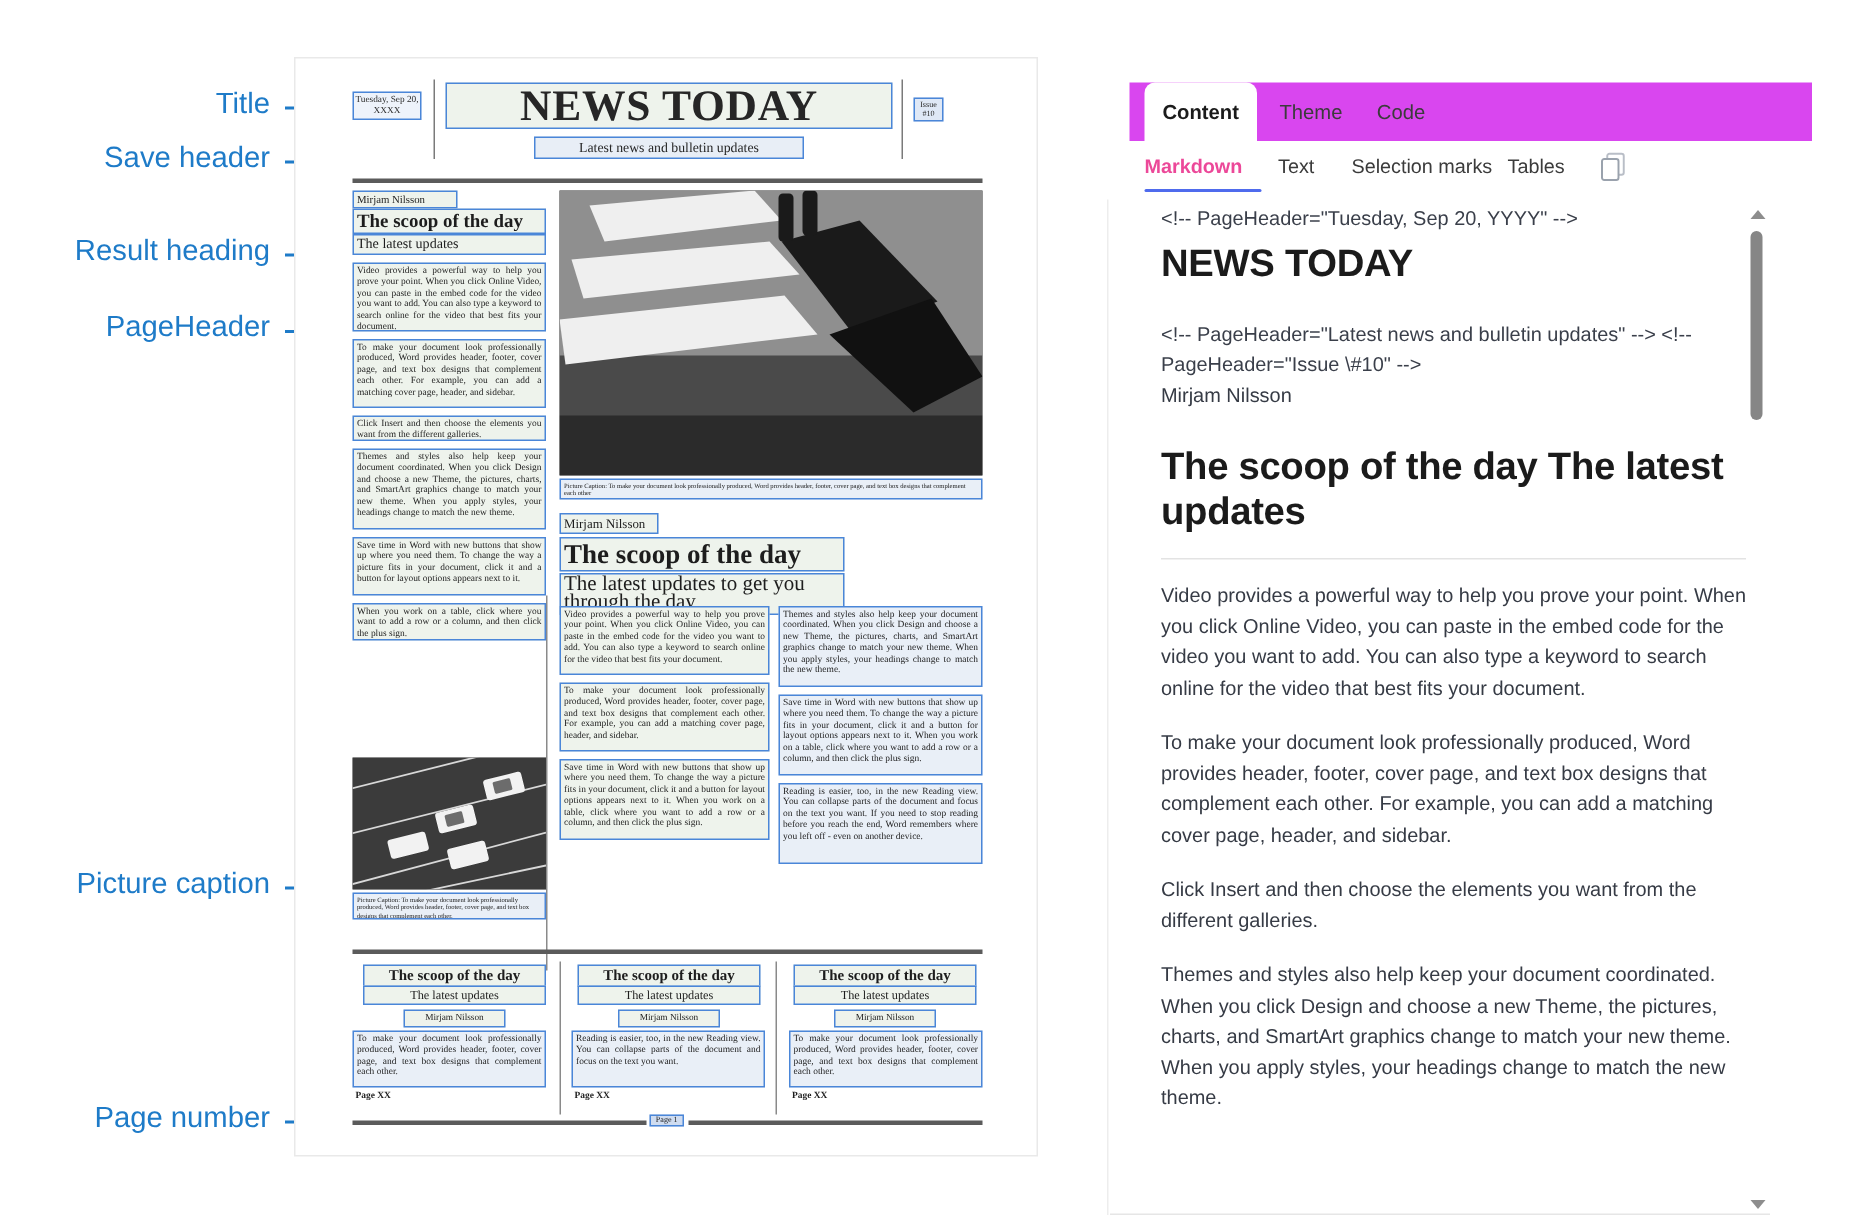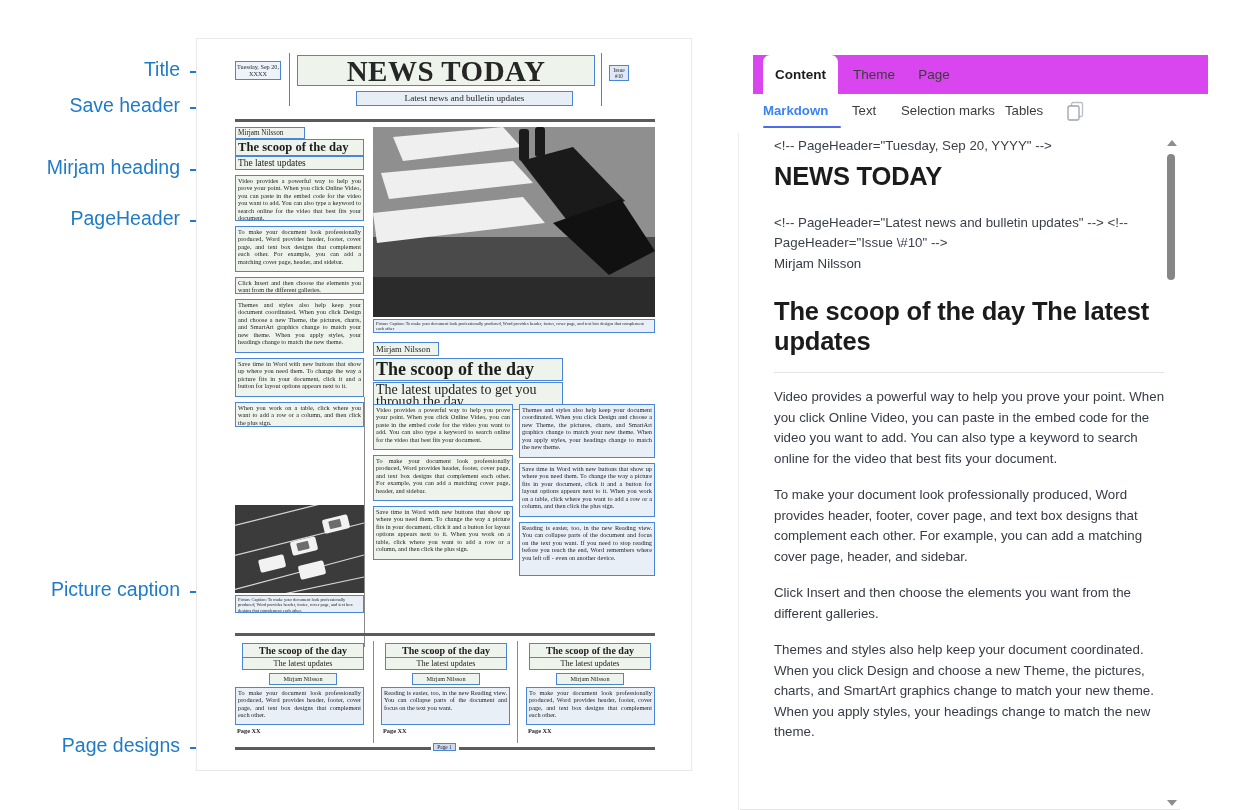--- a/index.html
+++ b/index.html
@@ -55,21 +55,21 @@
   .mh-rule-r { position:absolute; left:366px; top:0px; width:1.4px; height:53px; background:#7a7a7a; }
   .mh-title {
     position:absolute; left:62px; top:2px; width:298px; height:31px;
     border:1.4px solid #4a86d8; background:#eef3ec;
     font-family:"Liberation Serif", serif; font-weight:bold;
     font-size:29px; line-height:28px; letter-spacing:0.5px;
     color:#262626; text-align:center; white-space:nowrap;
     display:flex; align-items:center; justify-content:center;
   }
   .mh-sub {
-    position:absolute; left:121px; top:38px; width:217px;
+    position:absolute; left:121px; top:38px; width:180px;
     border:1.4px solid #4a86d8; background:#e8eef6;
     font-family:"Liberation Serif", serif; font-size:9.2px; line-height:11px;
     color:#262626; text-align:center; padding:1px 2px;
   }
   .mh-issue {
     position:absolute; left:374px; top:12px; width:20px;
     border:1.4px solid #4a86d8; background:#dfe8f6;
     font-family:"Liberation Serif", serif; font-size:5.4px; line-height:6.2px;
     color:#2a2a2a; text-align:center; padding:1px 1px;
   }
@@ -129,21 +129,21 @@
     border-top-left-radius:7px; border-top-right-radius:7px;
   }
   #panel-body {
     position:absolute; left:0; top:39px; width:455px; height:716px;
     background:#ffffff;
   }
   #subtabs { position:absolute; left:0; top:0; width:455px; height:40px; }
   .subtab {
     position:absolute; top:9px; font-size:13.2px; color:#3b3b3b; white-space:nowrap;
   }
-  .subtab.active { font-weight:bold; color:#3b82f6; }
+  .subtab.active { font-weight:bold; color:#ec4899; }
   .subtab-underline {
     position:absolute; height:2px; background:#4F6BED; border-radius:1px;
   }
   #copy-icon { position:absolute; top:6px; }
 
   #md-scroll {
     position:absolute; left:0; top:42px; width:455px; height:674px;
     overflow:hidden;
   }
   #md {
@@ -179,39 +179,39 @@
     <div class="shaft"></div>
       <div class="head"></div>
   </div>
 
   <div class="annot-label" style="left:0px; top:94px; width:180px;">Save header</div>
   <div class="annot-arrow" style="left:190px; top:102px; width:175px;">
     <div class="shaft"></div>
       <div class="head"></div>
   </div>
 
-  <div class="annot-label" style="left:0px; top:156px; width:180px;">Mirjam heading</div>
+  <div class="annot-label" style="left:0px; top:156px; width:180px;">Result heading</div>
   <div class="annot-arrow" style="left:190px; top:164px; width:42px;">
     <div class="shaft"></div>
       <div class="head"></div>
   </div>
 
   <div class="annot-label" style="left:0px; top:207px; width:180px;">PageHeader</div>
   <div class="annot-arrow" style="left:190px; top:215px; width:42px;">
     <div class="shaft"></div>
       <div class="head"></div>
   </div>
 
   <div class="annot-label" style="left:0px; top:578px; width:180px;">Picture caption</div>
   <div class="annot-arrow" style="left:190px; top:586px; width:42px;">
     <div class="shaft"></div>
       <div class="head"></div>
   </div>
 
-  <div class="annot-label" style="left:0px; top:734px; width:180px;">Page designs</div>
+  <div class="annot-label" style="left:0px; top:734px; width:180px;">Page number</div>
   <div class="annot-arrow" style="left:190px; top:742px; width:262px;">
     <div class="shaft"></div>
       <div class="head"></div>
   </div>
 
   <div id="doc-page">
     <div id="doc-inner">
 
       <div class="masthead">
         <div class="mh-date">Tuesday, Sep 20, XXXX</div>
@@ -320,21 +320,21 @@
 
     </div>
   </div>
 </div>
 
 <div id="right-pane">
 
   <div id="tabstrip">
     <div class="tab active" style="left:10px; width:75px;">Content</div>
     <div class="tab" style="left:90px; width:62px;">Theme</div>
-    <div class="tab" style="left:153px; width:56px;">Page</div>
+    <div class="tab" style="left:153px; width:56px;">Code</div>
   </div>
 
   <div id="panel-body">
     <div id="panel-left-rule"></div>
 
     <div id="subtabs">
       <div class="subtab active" style="left:23px;">Markdown</div>
       <div class="subtab-underline" style="left:23px; top:32px; width:78px;"></div>
       <div class="subtab" style="left:112px;">Text</div>
       <div class="subtab" style="left:161px;">Selection marks</div>

